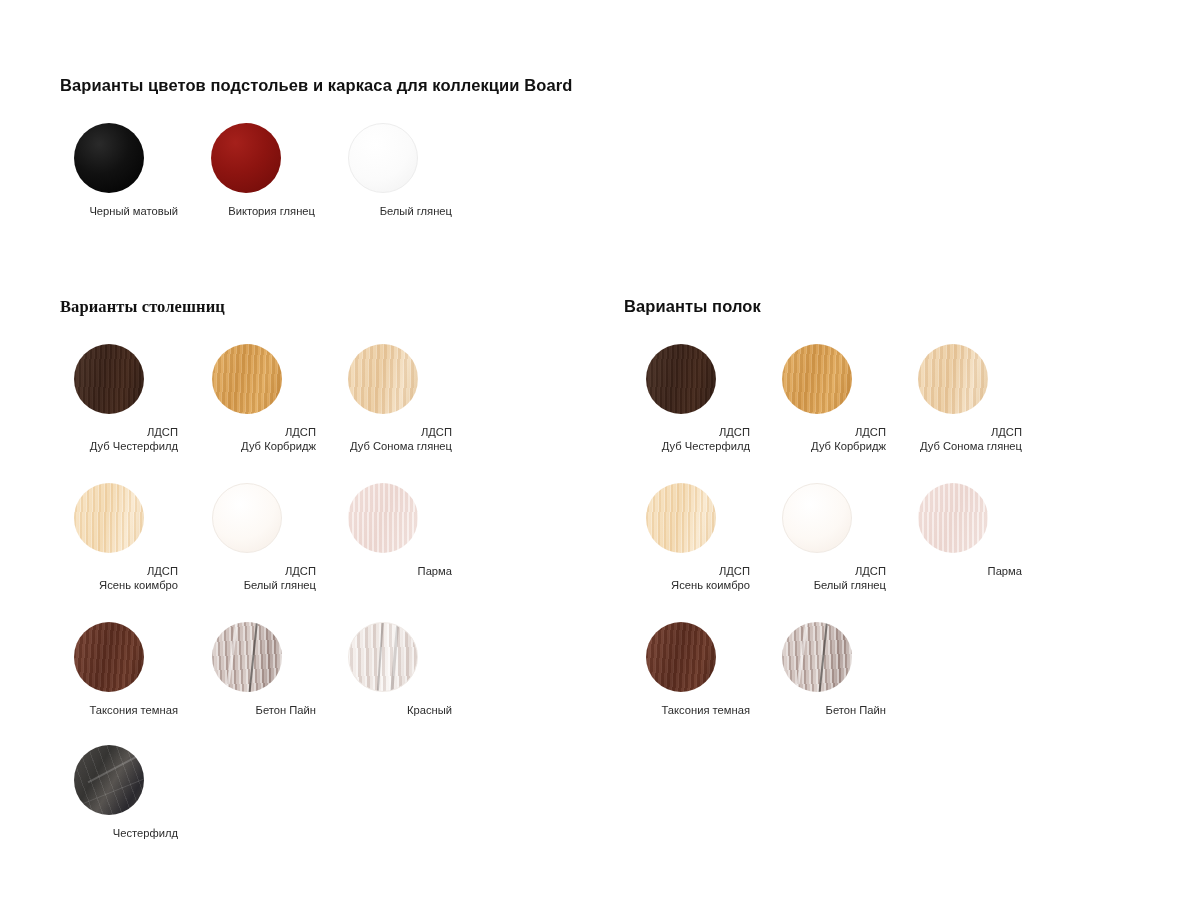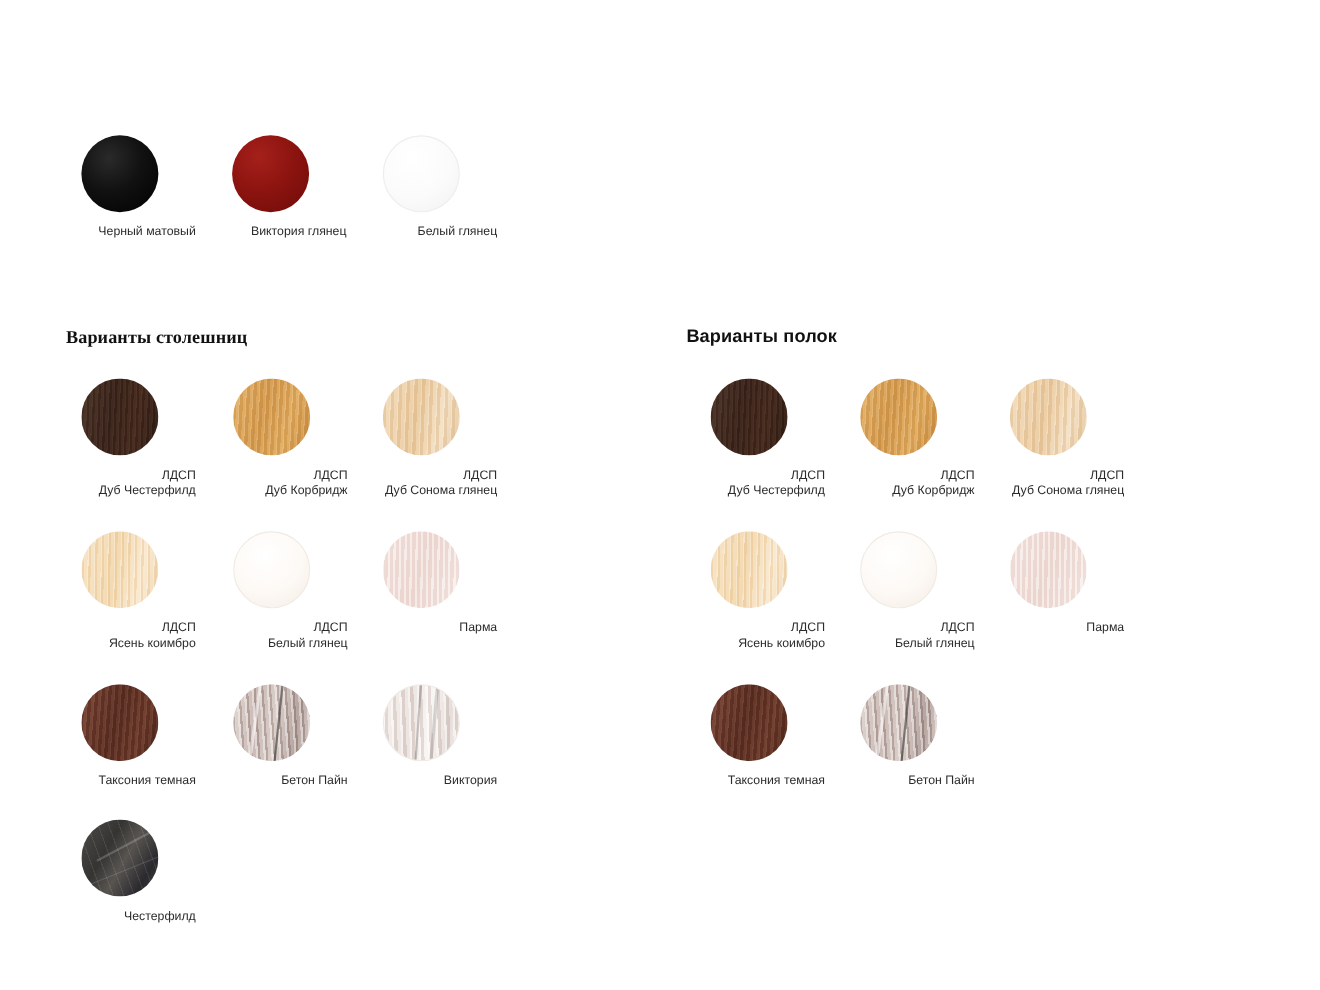--- a/index.html
+++ b/index.html
@@ -122,20 +122,21 @@
   }
   .vein.dark {
     background: rgba(40,38,36,0.55);
   }
 </style>
 </head>
 <body>
 
 <div class="page">
 
+  <div class="section-title" style="left:60px; top:76px;">Варианты цветов подстольев и каркаса для коллекции Board</div>
 
   <div class="swatch-grid">
 
     <div class="swatch" style="left:40px; top:123px;">
       <div class="disc m-black"></div>
       <div class="caption">Черный матовый</div>
     </div>
 
     <div class="swatch" style="left:177px; top:123px;">
       <div class="disc m-red"></div>
@@ -193,21 +194,21 @@
         <div class="vein" style="left:18px; top:-10px; width:3px; height:95px; transform:rotate(8deg);"></div>
         <div class="vein dark" style="left:40px; top:-10px; width:2px; height:95px; transform:rotate(6deg);"></div>
       </div>
       <div class="caption">Бетон Пайн</div>
     </div>
     <div class="swatch" style="left:314px; top:622px;">
       <div class="disc m-victoria">
         <div class="vein dark" style="left:30px; top:-10px; width:2px; height:95px; transform:rotate(4deg); opacity:.45;"></div>
         <div class="vein dark" style="left:44px; top:-10px; width:3px; height:95px; transform:rotate(5deg); opacity:.3;"></div>
       </div>
-      <div class="caption">Виктория</div>
+      <div class="caption">Красный</div>
     </div>
 
     <div class="swatch" style="left:40px; top:745px;">
       <div class="disc m-firestone">
         <div class="vein" style="left:10px; top:20px; width:70px; height:2px; transform:rotate(-28deg); opacity:.35;"></div>
         <div class="vein" style="left:4px; top:46px; width:70px; height:1px; transform:rotate(-22deg); opacity:.25;"></div>
       </div>
       <div class="caption">Честерфилд</div>
     </div>
 

